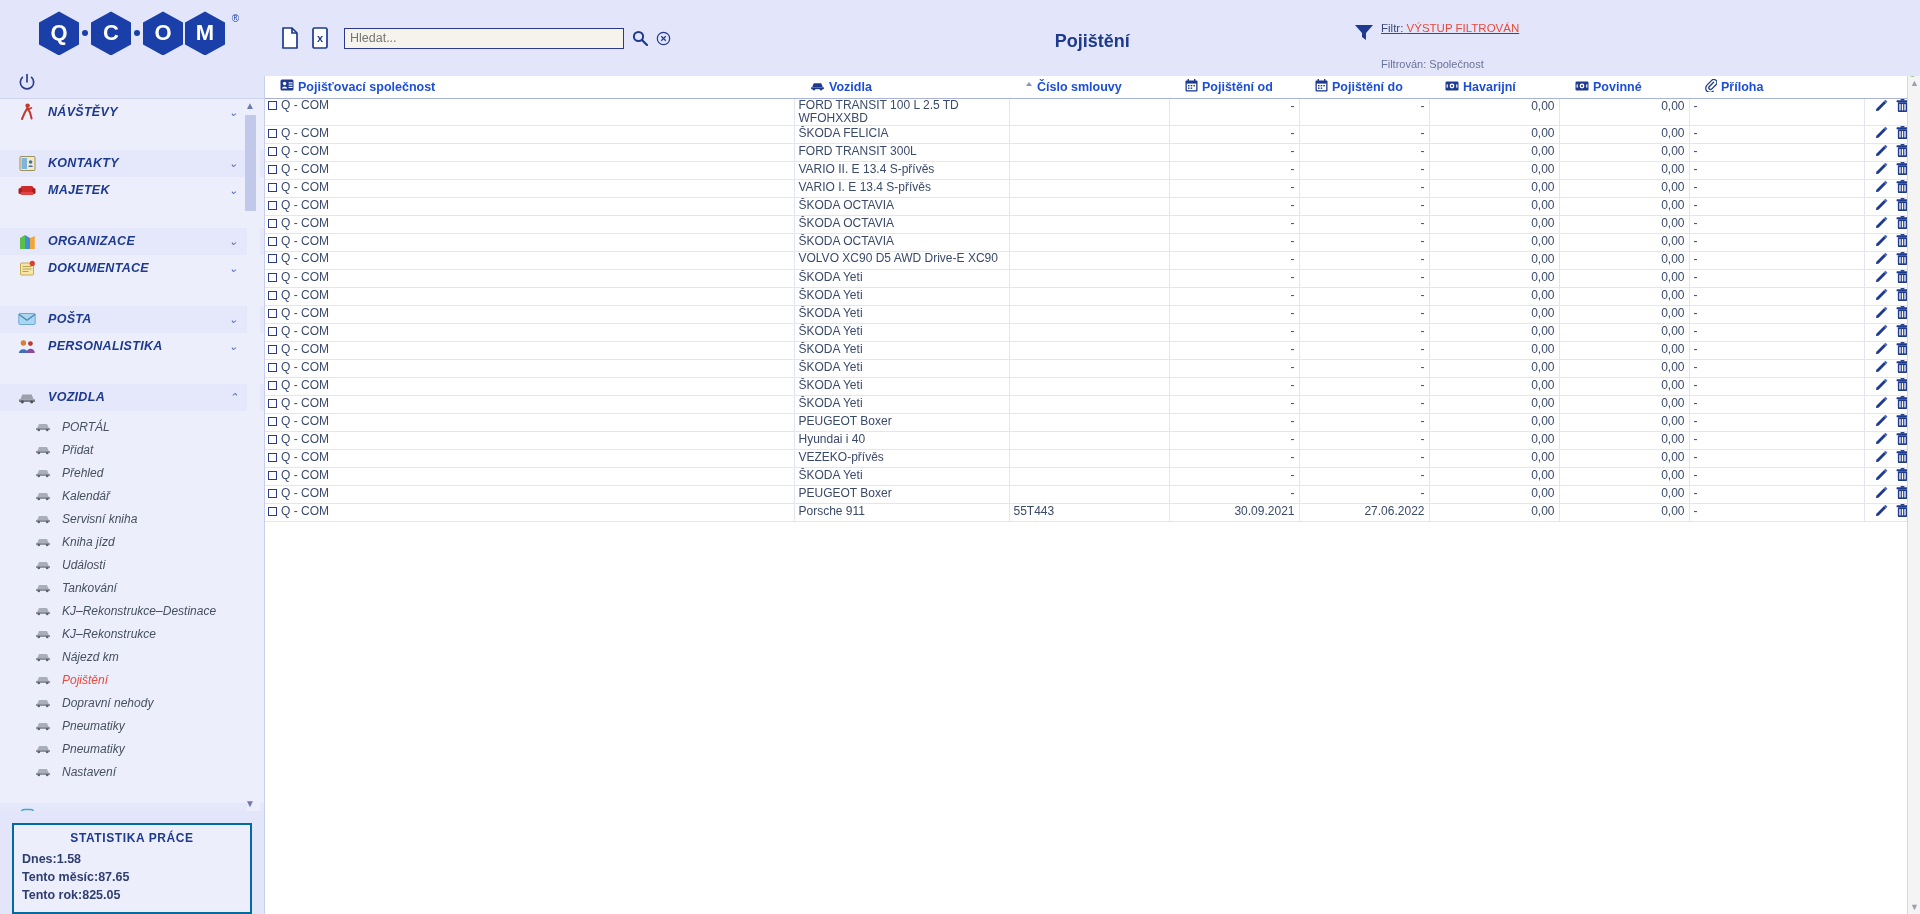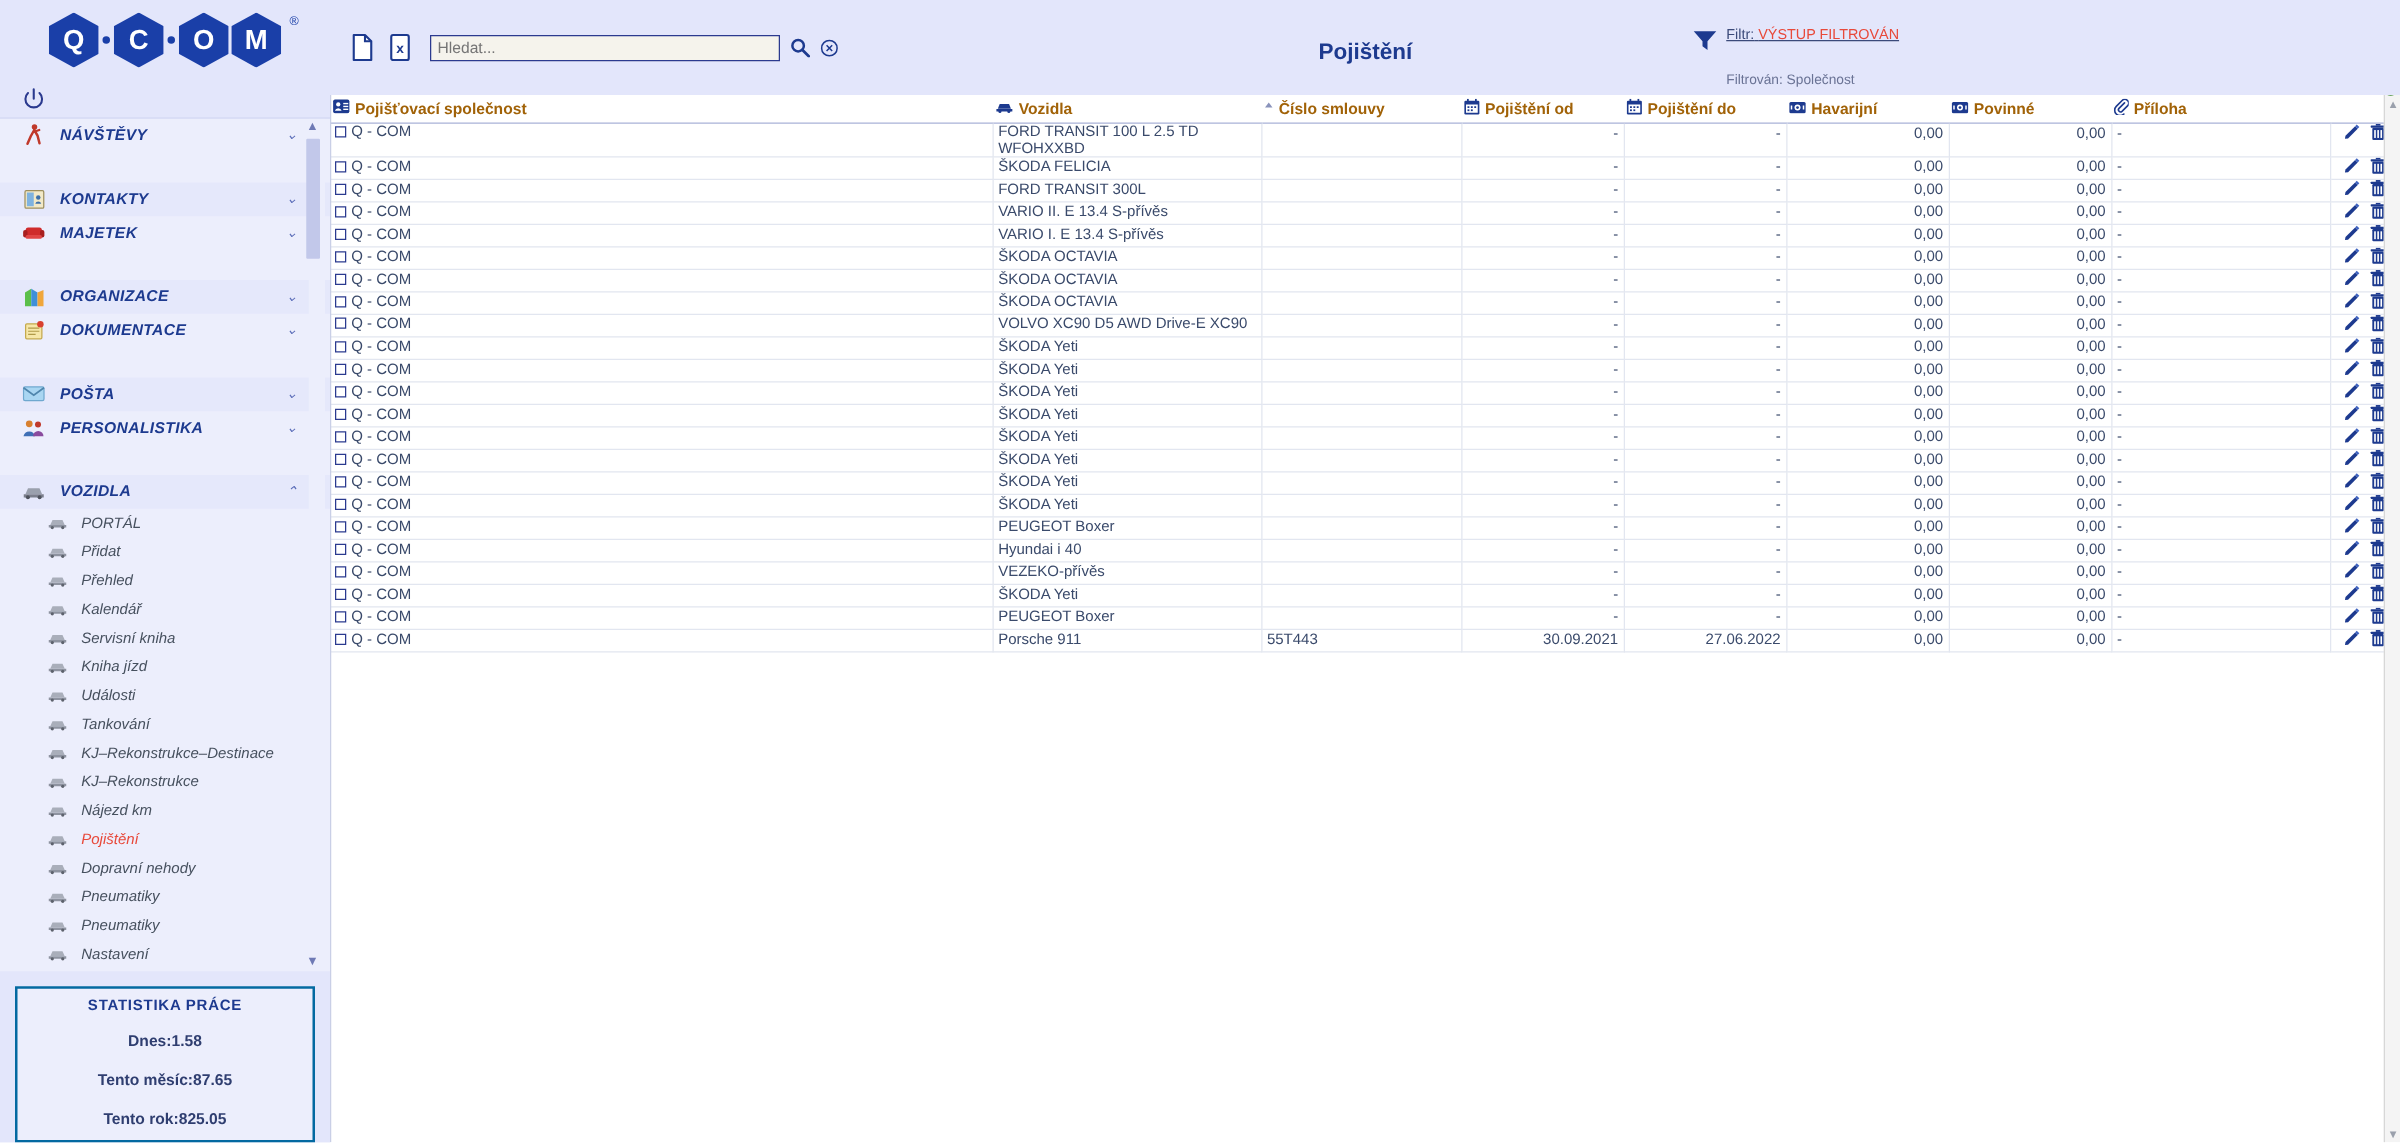--- a/index.html
+++ b/index.html
@@ -68,24 +68,23 @@
   .nav-group .g-label {
     font-size: 12.5px; font-weight: bold; color: #1d3a8f;
     letter-spacing: 0.3px;
   }
   .nav-group .chev {
     position: absolute; right: 26px; top: 50%; transform: translateY(-50%);
     color: #5a6cb8; font-size: 11px;
   }
   .nav-sub {
     height: 23px;
-    display: flex; align-items: center;
-    padding-left: 20px;
+    display: flex; align-items: flex-end;
+    padding-left: 33px;
     cursor: pointer;
-    margin-left: 16px;
   }
   .nav-sub .s-icon {
     width: 20px; height: 14px; margin-right: 9px; flex: 0 0 20px;
     display:flex;align-items:center;justify-content:center;
   }
   .nav-sub .s-label { font-size: 12px; color: #46505e; }
   .nav-sub.active .s-label { color: #e8493a; }
 
   .sb-track {
     position: absolute; right: 4px; top: 0; width: 13px; height: 100%;
@@ -108,24 +107,23 @@
   .stat-box {
     border: 2px solid #0369a1;
     background: #eceefc;
     padding: 6px 8px 8px 8px;
   }
   .stat-title {
     text-align: center; font-size: 12px; font-weight: bold;
     color: #1d3a8f; letter-spacing: 0.6px; margin-bottom: 5px;
   }
   .stat-row {
-    display: flex; justify-content: center;
+    display: flex; justify-content: flex-start;
     font-size: 12.5px; font-weight: bold; color: #2f3e70;
     padding: 2px 0;
-    margin-top: 13px;
   }
 
   
   #main {
     flex: 1 1 auto; height: 914px;
     display: flex; flex-direction: column;
     background: #ffffff;
     position: relative;
   }
   .topbar {
@@ -167,24 +165,24 @@
   .filter-l2 { font-size: 11px; color: #6a7395; margin-top: 20px; }
 
   
   .table-area { flex: 1 1 auto; position: relative; overflow: hidden; }
   table.grid {
     width: 1656px; border-collapse: collapse; table-layout: fixed;
     margin-left: 0;
   }
   table.grid th {
     background: #ffffff;
-    color: #a16207;
+    color: #1d4ed8;
     font-size: 12.5px; font-weight: bold;
     text-align: right;
-    height: 22px; padding: 0 2px;
+    height: 22px; padding: 0 16px;
     border-bottom: 1px solid #a9b2d8;
     white-space: nowrap; overflow: hidden;
     vertical-align: middle;
   }
   table.grid th .th-in { display: flex; align-items: center; gap: 4px; }
   table.grid th.num .th-in { }
   table.grid td {
     font-size: 12px; color: #3a4a6b;
     height: 15.5px; padding: 0 4px;
     border-bottom: 1px solid #e2e6f0;

